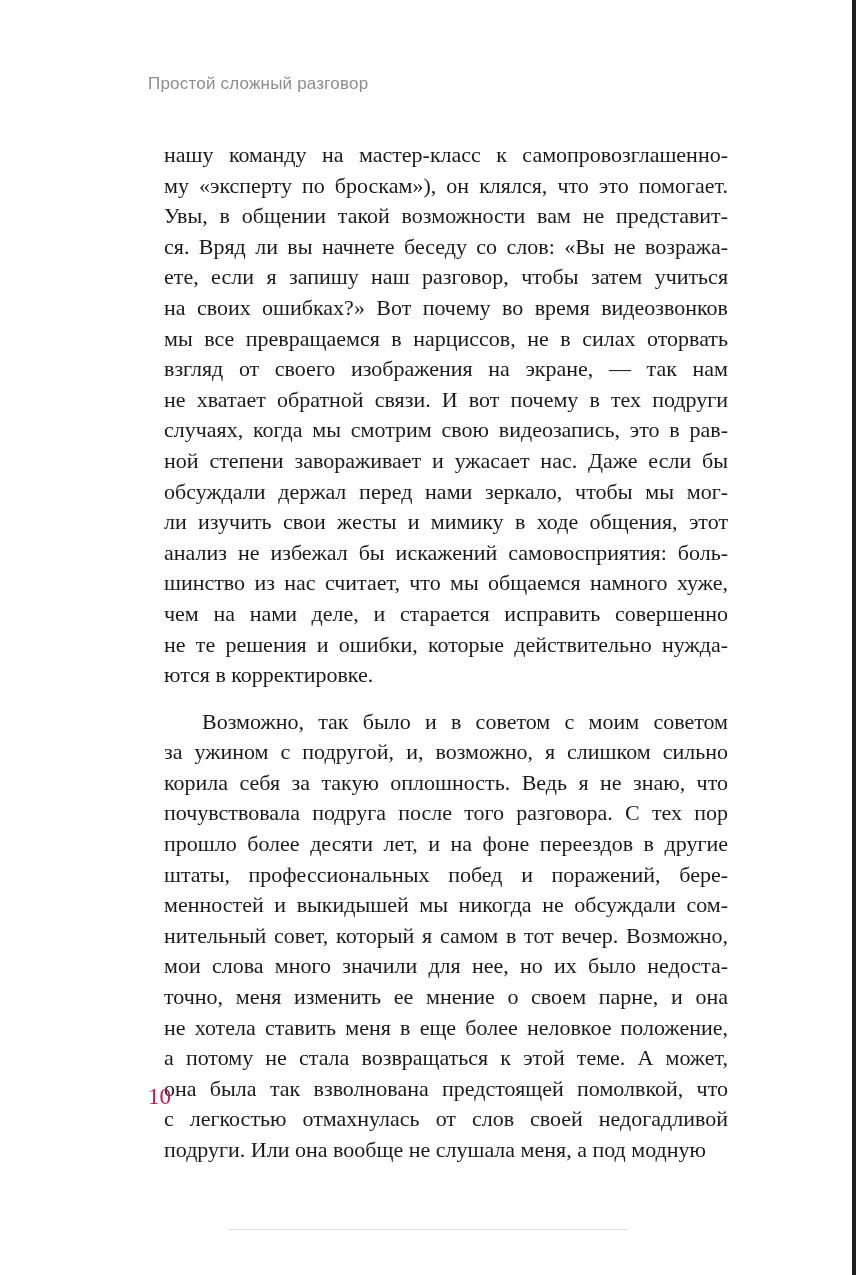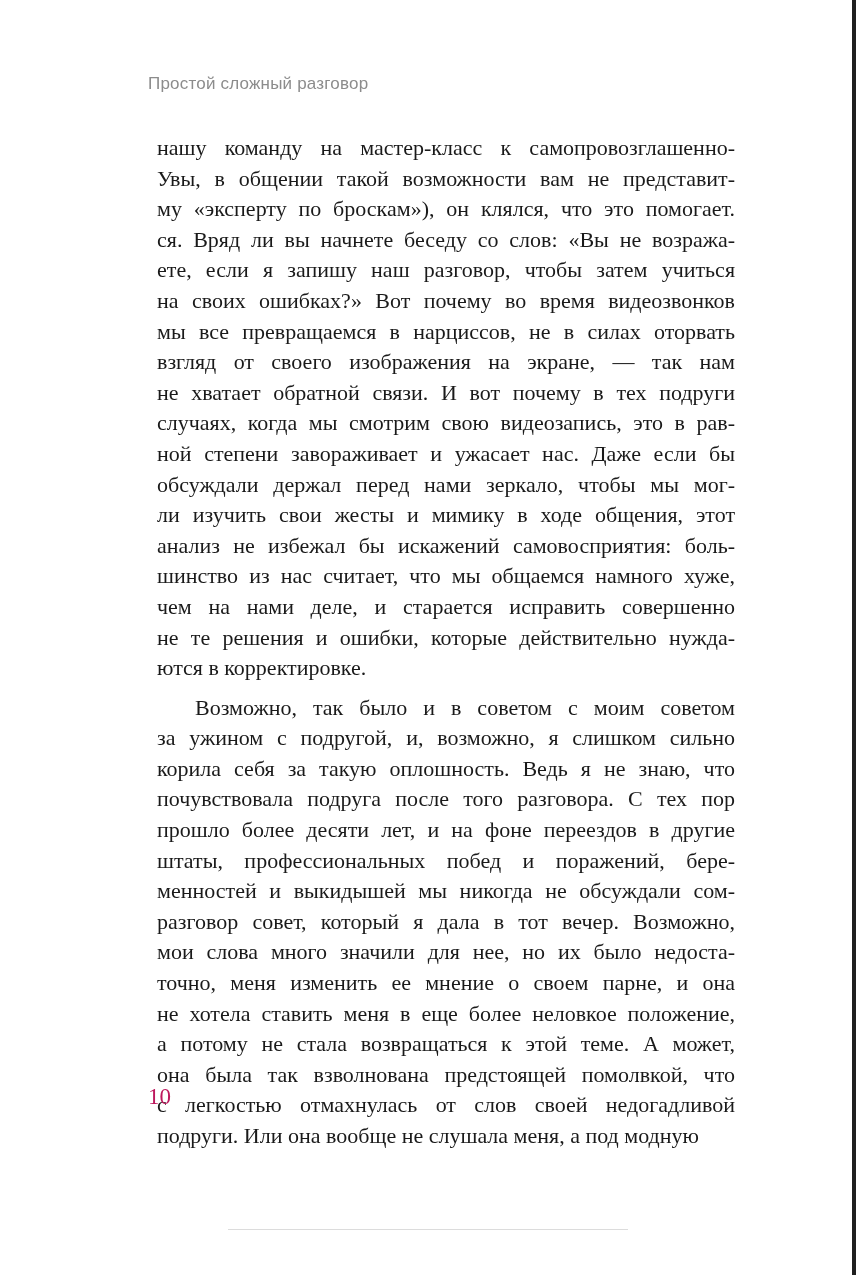--- a/index.html
+++ b/index.html
@@ -25,21 +25,21 @@
     color: #8c8c8c;
     letter-spacing: 0.2px;
   }
   .text-body {
     position: absolute;
     left: 148px;
     top: 124px;
     width: 596px;
     font-size: 22px;
   }
-  .para { margin: 9px; }
+  .para { margin: 16px; }
   .line {
     line-height: 30.6px;
     height: 30.6px;
     text-align: justify;
     text-align-last: justify;
     overflow: hidden;
   }
   .line.last {
     text-align-last: left;
   }
@@ -72,22 +72,22 @@
 </style>
 </head>
 <body>
 
 <div class="page">
   <div class="running-header">Простой сложный разговор</div>
 
   <div class="text-body">
       <div class="para">
         <div class="line">нашу команду на мастер-класс к самопровозглашенно-</div>
+        <div class="line">му «эксперту по броскам»), он клялся, что это помогает.</div>
         <div class="line">Увы, в общении такой возможности вам не представит-</div>
-        <div class="line">му «эксперту по броскам»), он клялся, что это помогает.</div>
         <div class="line">ся. Вряд ли вы начнете беседу со слов: «Вы не возража-</div>
         <div class="line">ете, если я запишу наш разговор, чтобы затем учиться</div>
         <div class="line">на своих ошибках?» Вот почему во время видеозвонков</div>
         <div class="line">мы все превращаемся в нарциссов, не в силах оторвать</div>
         <div class="line">взгляд от своего изображения на экране, — так нам</div>
         <div class="line">не хватает обратной связи. И вот почему в тех подруги</div>
         <div class="line">случаях, когда мы смотрим свою видеозапись, это в рав-</div>
         <div class="line">ной степени завораживает и ужасает нас. Даже если бы</div>
         <div class="line">обсуждали держал перед нами зеркало, чтобы мы мог-</div>
         <div class="line">ли изучить свои жесты и мимику в ходе общения, этот</div>
@@ -98,21 +98,21 @@
         <div class="line last">ются в корректировке.</div>
       </div>
       <div class="para">
         <div class="line first-indent">Возможно, так было и в советом с моим советом</div>
         <div class="line">за ужином с подругой, и, возможно, я слишком сильно</div>
         <div class="line">корила себя за такую оплошность. Ведь я не знаю, что</div>
         <div class="line">почувствовала подруга после того разговора. С тех пор</div>
         <div class="line">прошло более десяти лет, и на фоне переездов в другие</div>
         <div class="line">штаты, профессиональных побед и поражений, бере-</div>
         <div class="line">менностей и выкидышей мы никогда не обсуждали сом-</div>
-        <div class="line">разговор совет, который я дала в тот вечер. Возможно,</div>
+        <div class="line">нительный совет, который я самом в тот вечер. Возможно,</div>
         <div class="line">мои слова много значили для нее, но их было недоста-</div>
         <div class="line">точно, меня изменить ее мнение о своем парне, и она</div>
         <div class="line">не хотела ставить меня в еще более неловкое положение,</div>
         <div class="line">а потому не стала возвращаться к этой теме. А может,</div>
         <div class="line">она была так взволнована предстоящей помолвкой, что</div>
         <div class="line">с легкостью отмахнулась от слов своей недогадливой</div>
         <div class="line last">подруги. Или она вообще не слушала меня, а под модную</div>
       </div>
     </div>
 

